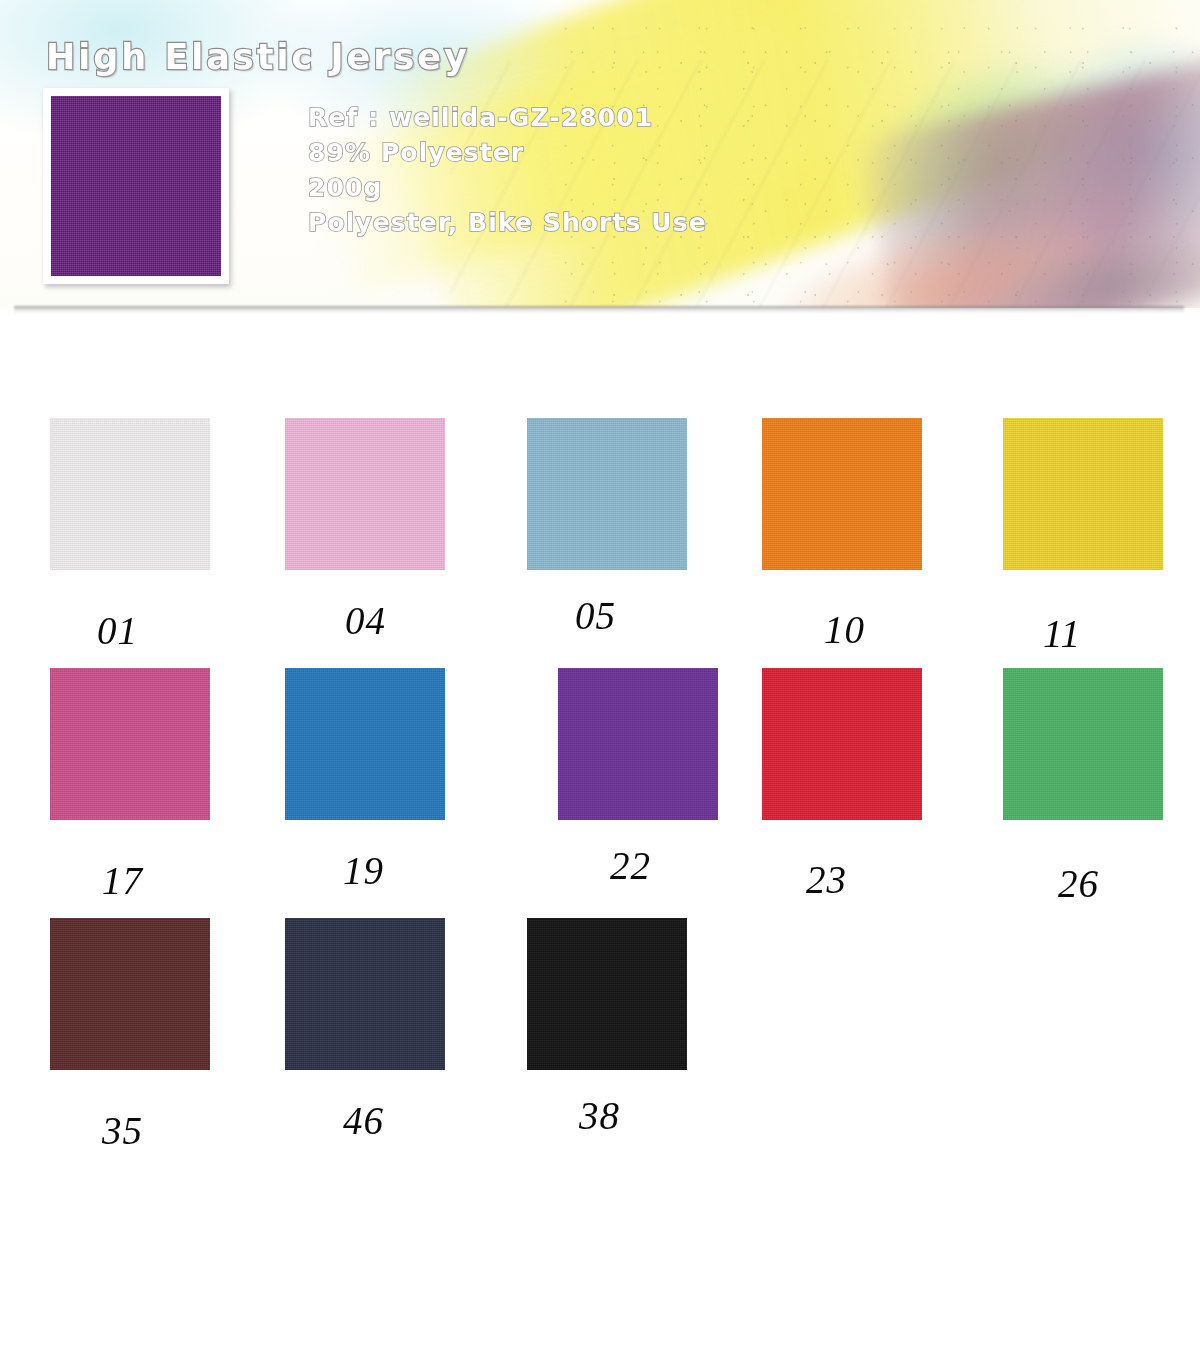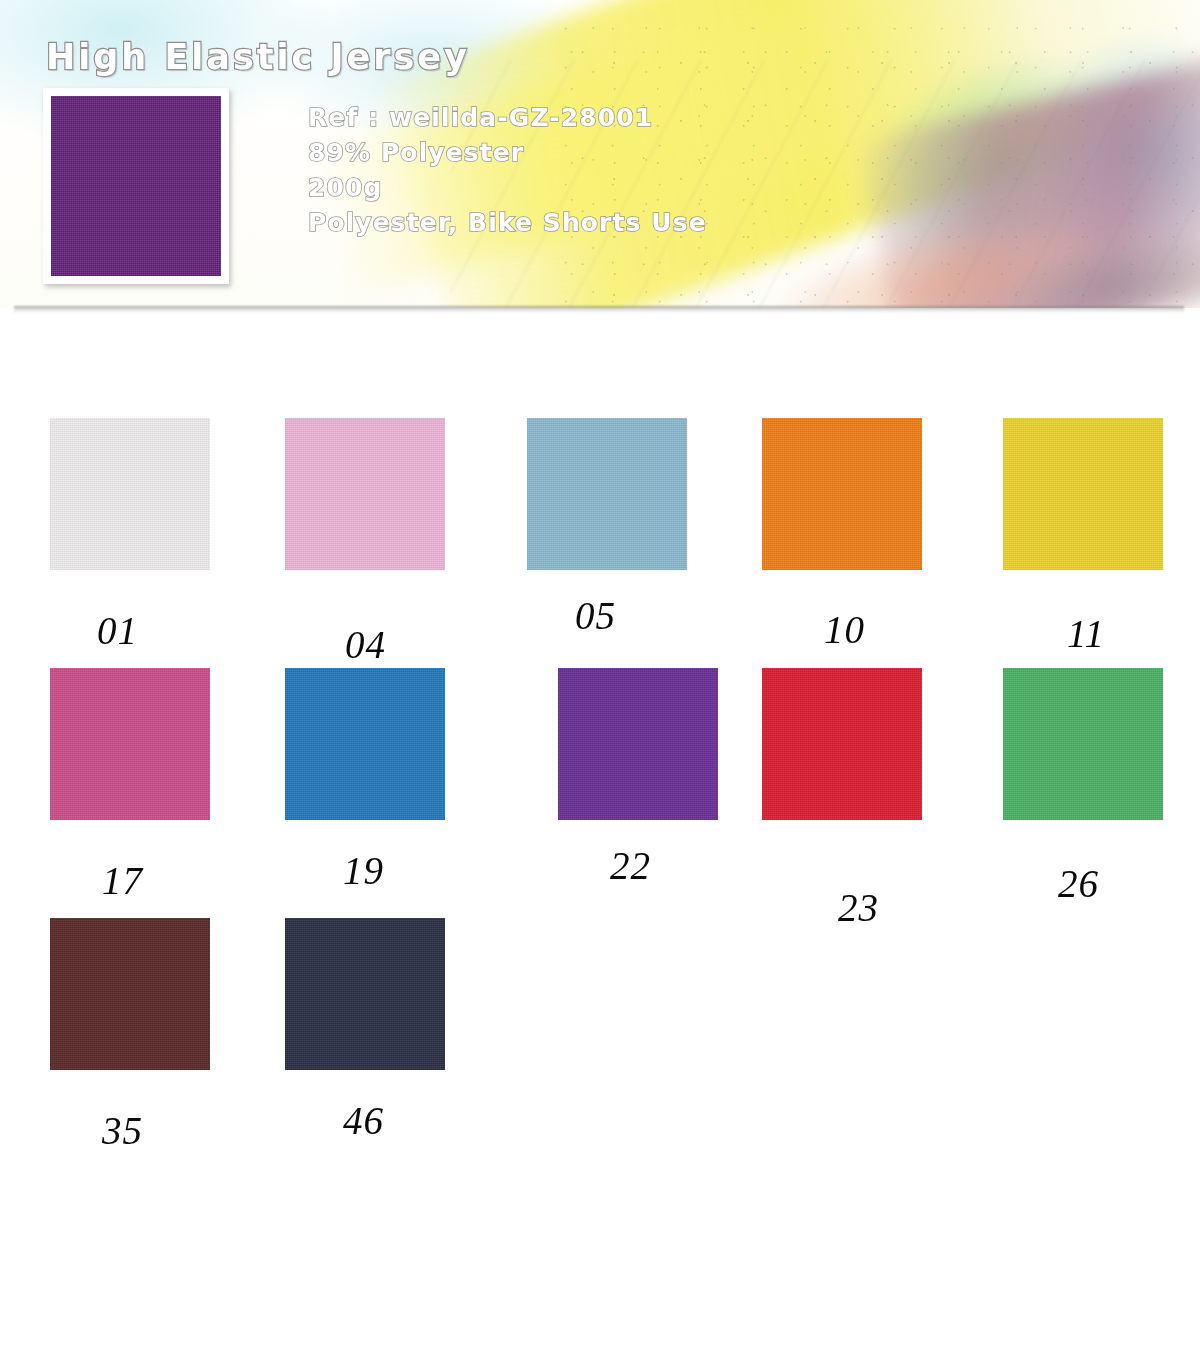--- a/index.html
+++ b/index.html
@@ -226,60 +226,64 @@
   </div>
 
 <div id="grid">
     <div class="grid-row">
       <div class="cell" style="left: 50px;">
         <div class="swatch" style="background-color: rgb(240, 238, 238);"></div>
         <div class="swatch-label" style="position: absolute; left: 47px; top: 193px;">01</div>
       </div>
       <div class="cell" style="left: 285px;">
         <div class="swatch" style="background-color: rgb(238, 182, 216);"></div>
-        <div class="swatch-label" style="position: absolute; left: 60px; top: 183px; margin-top: 24px;">04</div>
+        <div class="swatch-label" style="position: absolute; left: 60px; top: 183px;">04</div>
       </div>
       <div class="cell" style="left: 527px;">
         <div class="swatch" style="background-color: rgb(142, 186, 207);"></div>
         <div class="swatch-label" style="position: absolute; left: 48px; top: 178px;">05</div>
       </div>
       <div class="cell" style="left: 762px;">
         <div class="swatch" style="background-color: rgb(238, 128, 25);"></div>
         <div class="swatch-label" style="position: absolute; left: 62px; top: 192px;">10</div>
       </div>
       <div class="cell" style="left: 1003px;">
         <div class="swatch" style="background-color: rgb(237, 211, 48);"></div>
-        <div class="swatch-label" style="position: absolute; left: 64px; top: 196px;">11</div>
+        <div class="swatch-label" style="position: absolute; left: 40px; top: 196px;">11</div>
       </div>
     </div>
     <div class="grid-row">
       <div class="cell" style="left: 50px;">
         <div class="swatch" style="background-color: rgb(205, 79, 140);"></div>
         <div class="swatch-label" style="position: absolute; left: 52px; top: 193px;">17</div>
       </div>
       <div class="cell" style="left: 285px;">
         <div class="swatch" style="background-color: rgb(37, 121, 188);"></div>
         <div class="swatch-label" style="position: absolute; left: 58px; top: 183px;">19</div>
       </div>
       <div class="cell" style="left: 558px;">
         <div class="swatch" style="background-color: rgb(107, 49, 151);"></div>
         <div class="swatch-label" style="position: absolute; left: 52px; top: 178px;">22</div>
       </div>
       <div class="cell" style="left: 762px;">
         <div class="swatch" style="background-color: rgb(220, 31, 51);"></div>
-        <div class="swatch-label" style="position: absolute; left: 76px; top: 192px; margin-top: 28px;">23</div>
+        <div class="swatch-label" style="position: absolute; left: 44px; top: 192px;">23</div>
       </div>
       <div class="cell" style="left: 1003px;">
         <div class="swatch" style="background-color: rgb(76, 179, 103);"></div>
         <div class="swatch-label" style="position: absolute; left: 55px; top: 196px;">26</div>
       </div>
     </div>
     <div class="grid-row">
       <div class="cell" style="left: 50px;">
         <div class="swatch" style="background-color: rgb(91, 42, 40);"></div>
         <div class="swatch-label" style="position: absolute; left: 52px; top: 193px;">35</div>
       </div>
       <div class="cell" style="left: 285px;">
         <div class="swatch" style="background-color: rgb(43, 48, 70);"></div>
         <div class="swatch-label" style="position: absolute; left: 58px; top: 183px;">46</div>
       </div>
+      <div class="cell" style="left: 527px;">
+        <div class="swatch" style="background-color: rgb(18, 18, 18);"></div>
+        <div class="swatch-label" style="position: absolute; left: 52px; top: 178px;">38</div>
+      </div>
     </div>
   </div>
 
 </body></html>

